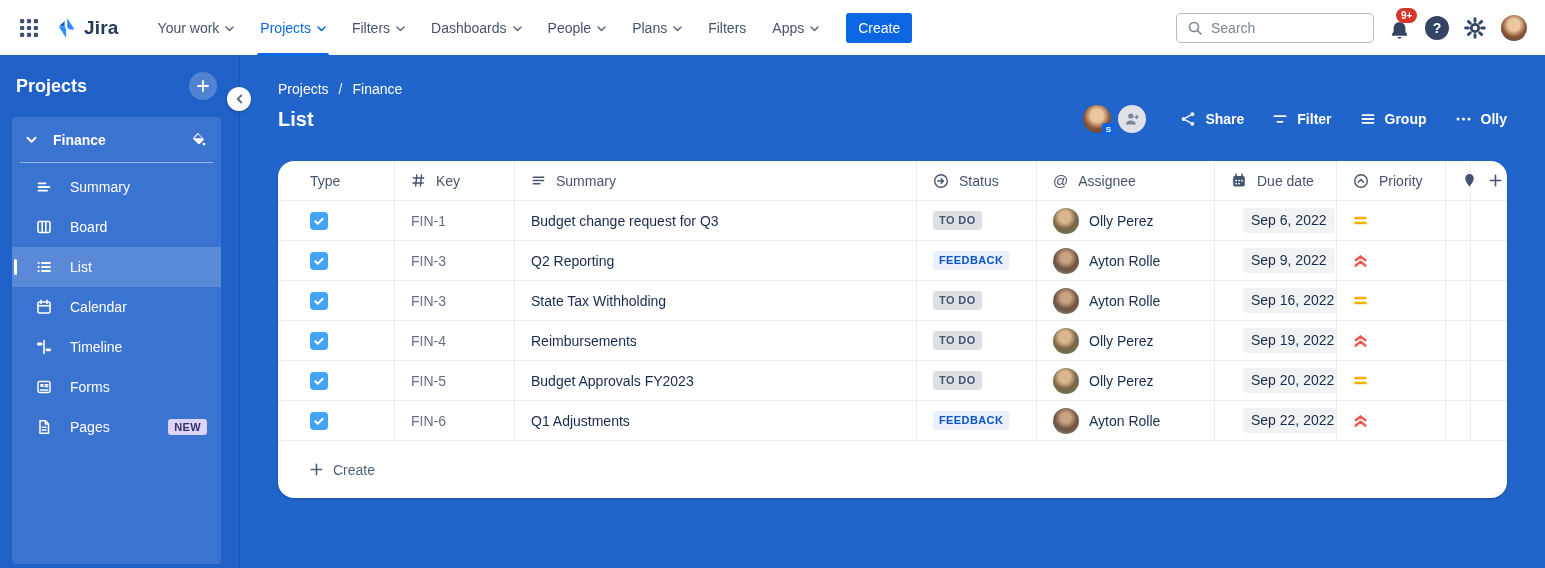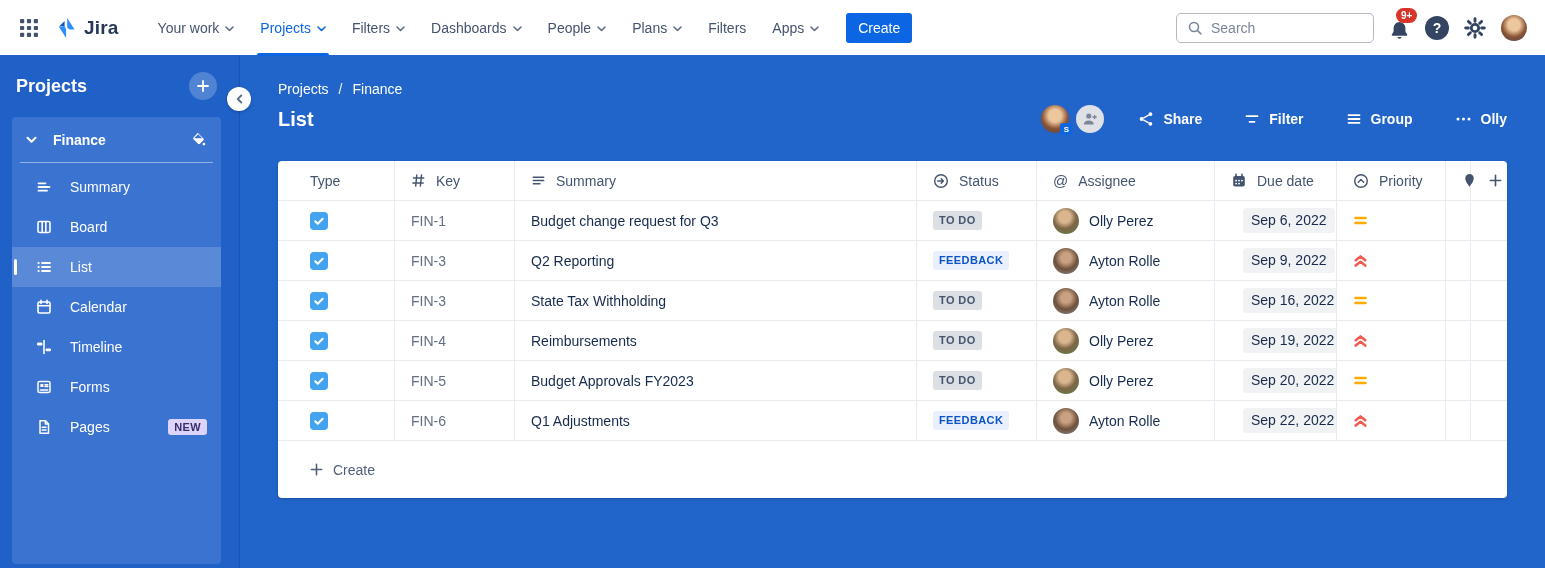--- a/index.html
+++ b/index.html
@@ -64,21 +64,21 @@
   .title-right { margin-left:auto; display:flex; align-items:center; gap:30px; }
   .avatar-stack { display:flex; align-items:center; gap:7px; margin-right:4px; }
   .stack-av { position:relative; width:28px; height:28px; }
   .stack-av .avatar { width:28px; height:28px; }
   .s-badge { position:absolute; right:-3px; bottom:-2px; width:12px; height:12px; background:#0C66E4; border-radius:3px; color:#fff; font-size:8px; font-weight:700; display:flex; align-items:center; justify-content:center; }
   .add-person { width:28px; height:28px; border-radius:50%; background:#DFE1E6; color:#7A869A; display:flex; align-items:center; justify-content:center; cursor:pointer; }
   .action-btn { display:flex; align-items:center; gap:9px; color:#fff; font-weight:600; cursor:pointer; }
   .action-btn .icon { display:flex; color:#fff; }
 
   
-  .card { margin-top:28px; width:1229px; background:#fff; border-radius:4px; box-shadow:0 1px 3px rgba(9,30,66,0.3); overflow:hidden; }
+  .card { margin-top:28px; width:1229px; background:#fff; border-radius:16px; box-shadow:0 1px 3px rgba(9,30,66,0.3); overflow:hidden; }
   .grid-row { display:grid; grid-template-columns:117px 120px 402px 120px 178px 122px 109px 13px 48px; }
   .cell { height:40px; display:flex; align-items:center; padding:0 8px 0 16px; border-right:1px solid #E9EBF0; border-bottom:1px solid #E9EBF0; overflow:hidden; white-space:nowrap; }
   .cell:last-child { border-right:none; }
   .cell.first { padding-left:32px; }
   .th { color:#44546F; font-weight:500; gap:10px; cursor:pointer; }
   .th .icon { display:flex; color:#44546F; }
   .icon-at { font-size:15px; color:#44546F; }
   .addcol { justify-content:center; gap:12px; padding:0; }
   .addcol .icon { display:flex; color:#44546F; cursor:pointer; }
   .key { color:#626F86; }
@@ -339,21 +339,21 @@
             <span class="add-person">
               <svg width="16" height="16" viewBox="0 0 16 16">
                   <g fill="currentColor">
                     <circle cx="6.8" cy="5" r="2.6"></circle>
                     <path d="M1.8 13.4c0-2.5 2.2-4 5-4s5 1.5 5 4Z"></path>
                   </g>
                   <path d="M12.6 4.4v3.2M11 6h3.2" stroke="currentColor" stroke-width="1.4" stroke-linecap="round"></path>
                 </svg>
             </span>
           </div>
-          <div id="view-actions" style="display:flex;align-items:center;gap:42px;justify-content:flex-end;">
+          <div id="view-actions" style="display:flex;align-items:center;gap:28px;justify-content:flex-end;">
               <div class="action-btn">
                 <span class="icon">
                   <svg width="16" height="16" viewBox="0 0 16 16">
                     <g fill="currentColor">
                       <circle cx="12.4" cy="3.2" r="1.9"></circle>
                       <circle cx="3.6" cy="8" r="1.9"></circle>
                       <circle cx="12.4" cy="12.8" r="1.9"></circle>
                     </g>
                     <path d="M5.3 7.1l5.4-3M5.3 8.9l5.4 3" stroke="currentColor" stroke-width="1.4"></path>
                   </svg>

